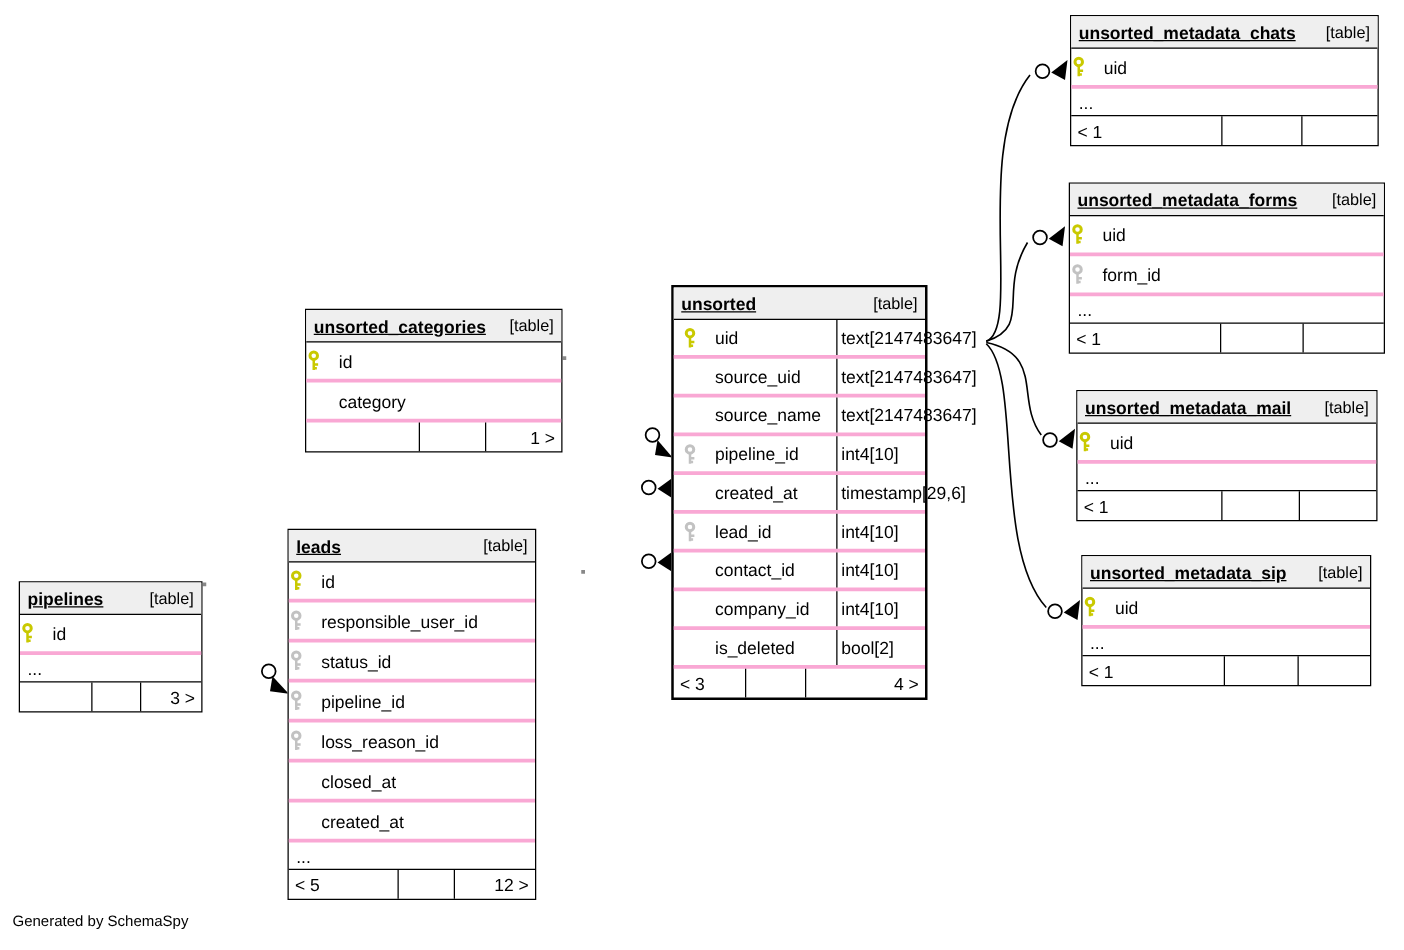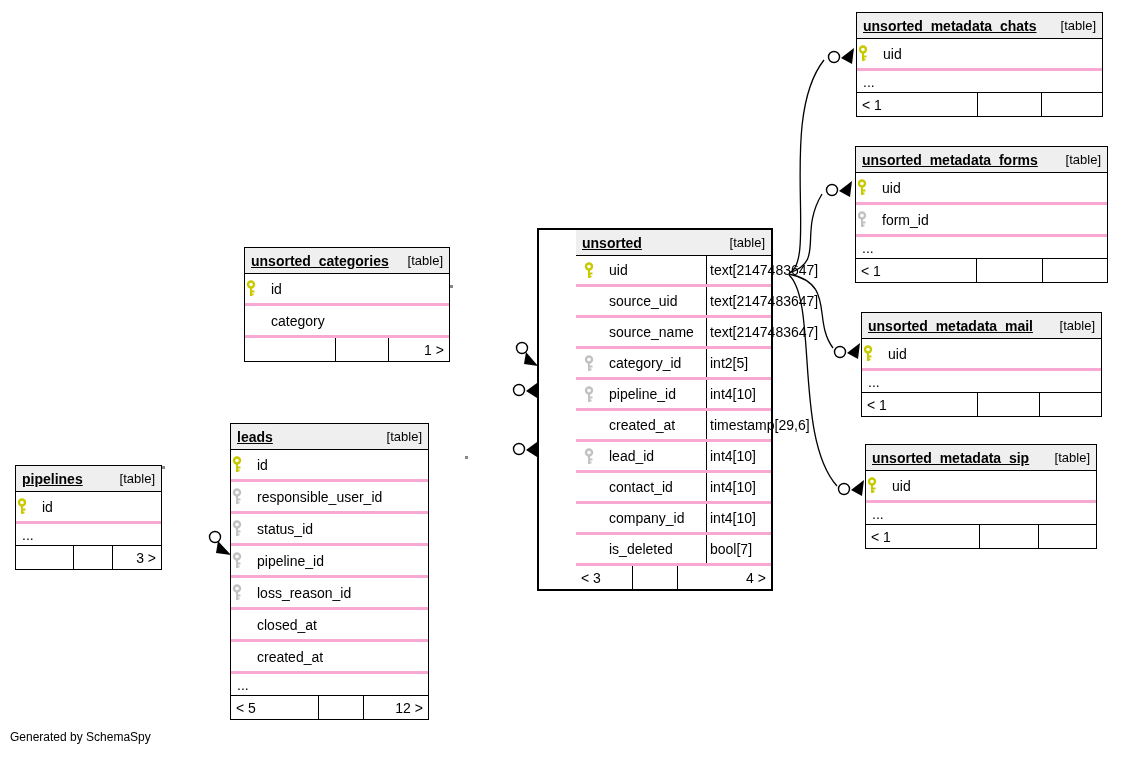--- a/index.html
+++ b/index.html
@@ -173,21 +173,21 @@
     <span>uid</span>
   </div>
   <div class="ell">...</div>
   <div class="foot" style="grid-template-columns:49% 26% 25%;">
     <span>&lt; 1</span>
     <span></span>
     <span class="fr"></span>
   </div>
 </div>
 
-<div class="tbl focus" style="left:537px;top:228px;width:236px;padding-left:37px;">
+<div class="tbl focus" style="left:537px;top:228px;width:205px;">
   <div class="hdr">
     <span class="title">unsorted</span>
     <span class="tag">[table]</span>
   </div>
   <div class="row">
     <span class="ncell">
         <span class="keyslot">
           <svg class="key pk" width="12" height="17" viewBox="0 0 12 17">
             <circle cx="6" cy="4.5" r="3" fill="none" stroke="currentColor" stroke-width="2.4"></circle>
             <path d="M6 7.5 V16 M6 11.5 H9.5 M6 14.5 H8.5" fill="none" stroke="currentColor" stroke-width="2"></path>
@@ -212,32 +212,20 @@
     <span class="tcell">text[2147483647]</span>
   </div>
   <div class="row">
     <span class="ncell">
         <span class="keyslot">
           <svg class="key fk" width="12" height="17" viewBox="0 0 12 17">
             <circle cx="6" cy="4.5" r="3" fill="none" stroke="currentColor" stroke-width="2.4"></circle>
             <path d="M6 7.5 V16 M6 11.5 H9.5 M6 14.5 H8.5" fill="none" stroke="currentColor" stroke-width="2"></path>
           </svg>
         </span>
-        <span>category_id</span>
-      </span>
-    <span class="tcell">int2[5]</span>
-  </div>
-  <div class="row">
-    <span class="ncell">
-        <span class="keyslot">
-          <svg class="key fk" width="12" height="17" viewBox="0 0 12 17">
-            <circle cx="6" cy="4.5" r="3" fill="none" stroke="currentColor" stroke-width="2.4"></circle>
-            <path d="M6 7.5 V16 M6 11.5 H9.5 M6 14.5 H8.5" fill="none" stroke="currentColor" stroke-width="2"></path>
-          </svg>
-        </span>
         <span>pipeline_id</span>
       </span>
     <span class="tcell">int4[10]</span>
   </div>
   <div class="row">
     <span class="ncell">
         <span class="keyslot"></span>
         <span>created_at</span>
       </span>
     <span class="tcell">timestamp[29,6]</span>
@@ -266,21 +254,21 @@
         <span class="keyslot"></span>
         <span>company_id</span>
       </span>
     <span class="tcell">int4[10]</span>
   </div>
   <div class="row">
     <span class="ncell">
         <span class="keyslot"></span>
         <span>is_deleted</span>
       </span>
-    <span class="tcell">bool[7]</span>
+    <span class="tcell">bool[2]</span>
   </div>
   <div class="foot" style="grid-template-columns:28.5% 23.5% 48%;">
     <span>&lt; 3</span>
     <span></span>
     <span class="fr">4 &gt;</span>
   </div>
 </div>
 
 <div class="tbl" style="left:244px;top:247px;width:206px;">
   <div class="hdr">

